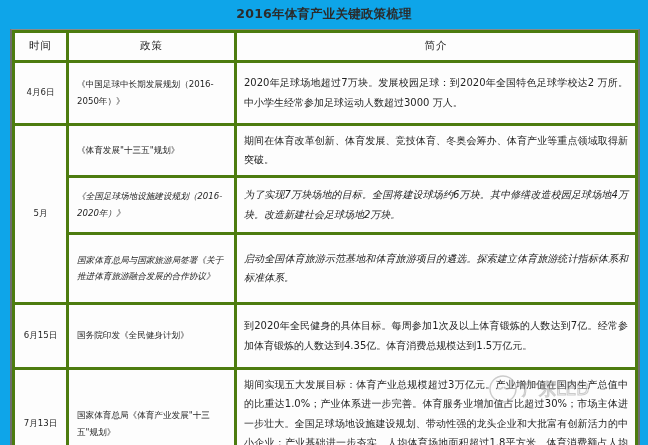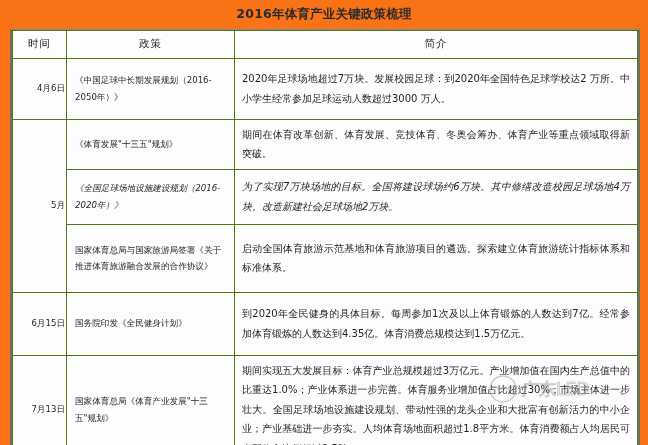--- a/index.html
+++ b/index.html
@@ -11,21 +11,21 @@
     height: 445px;
     background: #ffffff;
     font-family: "DejaVu Sans", "Liberation Sans", sans-serif;
     overflow: hidden;
     position: relative;
   }
   .page {
     position: relative;
     width: 648px;
     height: 445px;
-    background: #f97316;
+    background: #0ea5e9;
     box-sizing: border-box;
   }
   .doc-title {
     text-align: center;
     font-size: 12.5px;
     font-weight: bold;
     color: #2b2b2b;
     letter-spacing: 0.2px;
     padding-top: 7px;
     padding-bottom: 8px;
@@ -40,42 +40,42 @@
     background: #fdfdfd;
   }
   table.policy-table {
     width: 100%;
     border-collapse: collapse;
     table-layout: fixed;
     background: #fdfdfd;
   }
   table.policy-table td,
   table.policy-table th {
-    border: 1px solid #4d7c0f;
+    border: 3px solid #4d7c0f;
     vertical-align: middle;
     color: #1f1f1f;
     font-weight: normal;
     background: #fdfdfd;
   }
   
   col.c-time  { width: 54px; }
   col.c-policy{ width: 168px; }
   col.c-desc  { width: auto; }
 
   thead th {
     text-align: center;
     font-size: 10.5px;
     font-weight: bold;
     height: 23px;
     padding: 2px 2px;
     letter-spacing: 1px;
     color: #1a1a1a;
   }
   td.time-cell {
-    text-align: right;
+    text-align: center;
     font-size: 8.6px;
     padding: 3px 1px;
     line-height: 1.5;
     color: #232323;
   }
   td.policy-cell {
     text-align: left;
     font-size: 8.6px;
     padding: 5px 7px 5px 8px;
     line-height: 1.95;
@@ -88,21 +88,21 @@
     padding: 5px 7px 5px 7px;
     line-height: 1.95;
     color: #232323;
     vertical-align: top;
     text-align: justify;
     text-justify: inter-ideograph;
   }
   tr.r1 td { height: 50px; margin-left: 32px; }
   tr.r2 td { height: 22px; }
   tr.r3 td { height: 44px; font-style: italic; }
-  tr.r4 td { height: 57px; }
+  tr.r4 td { height: 57px; font-style: italic; }
   tr.r5 td { height: 52px; }
   tr.r6 td { height: 88px; }
   tr.r7 td { height: 46px; }
 
   .watermark {
     position: absolute;
     right: 12px;
     bottom: 36px;
     width: 150px;
     height: 40px;

